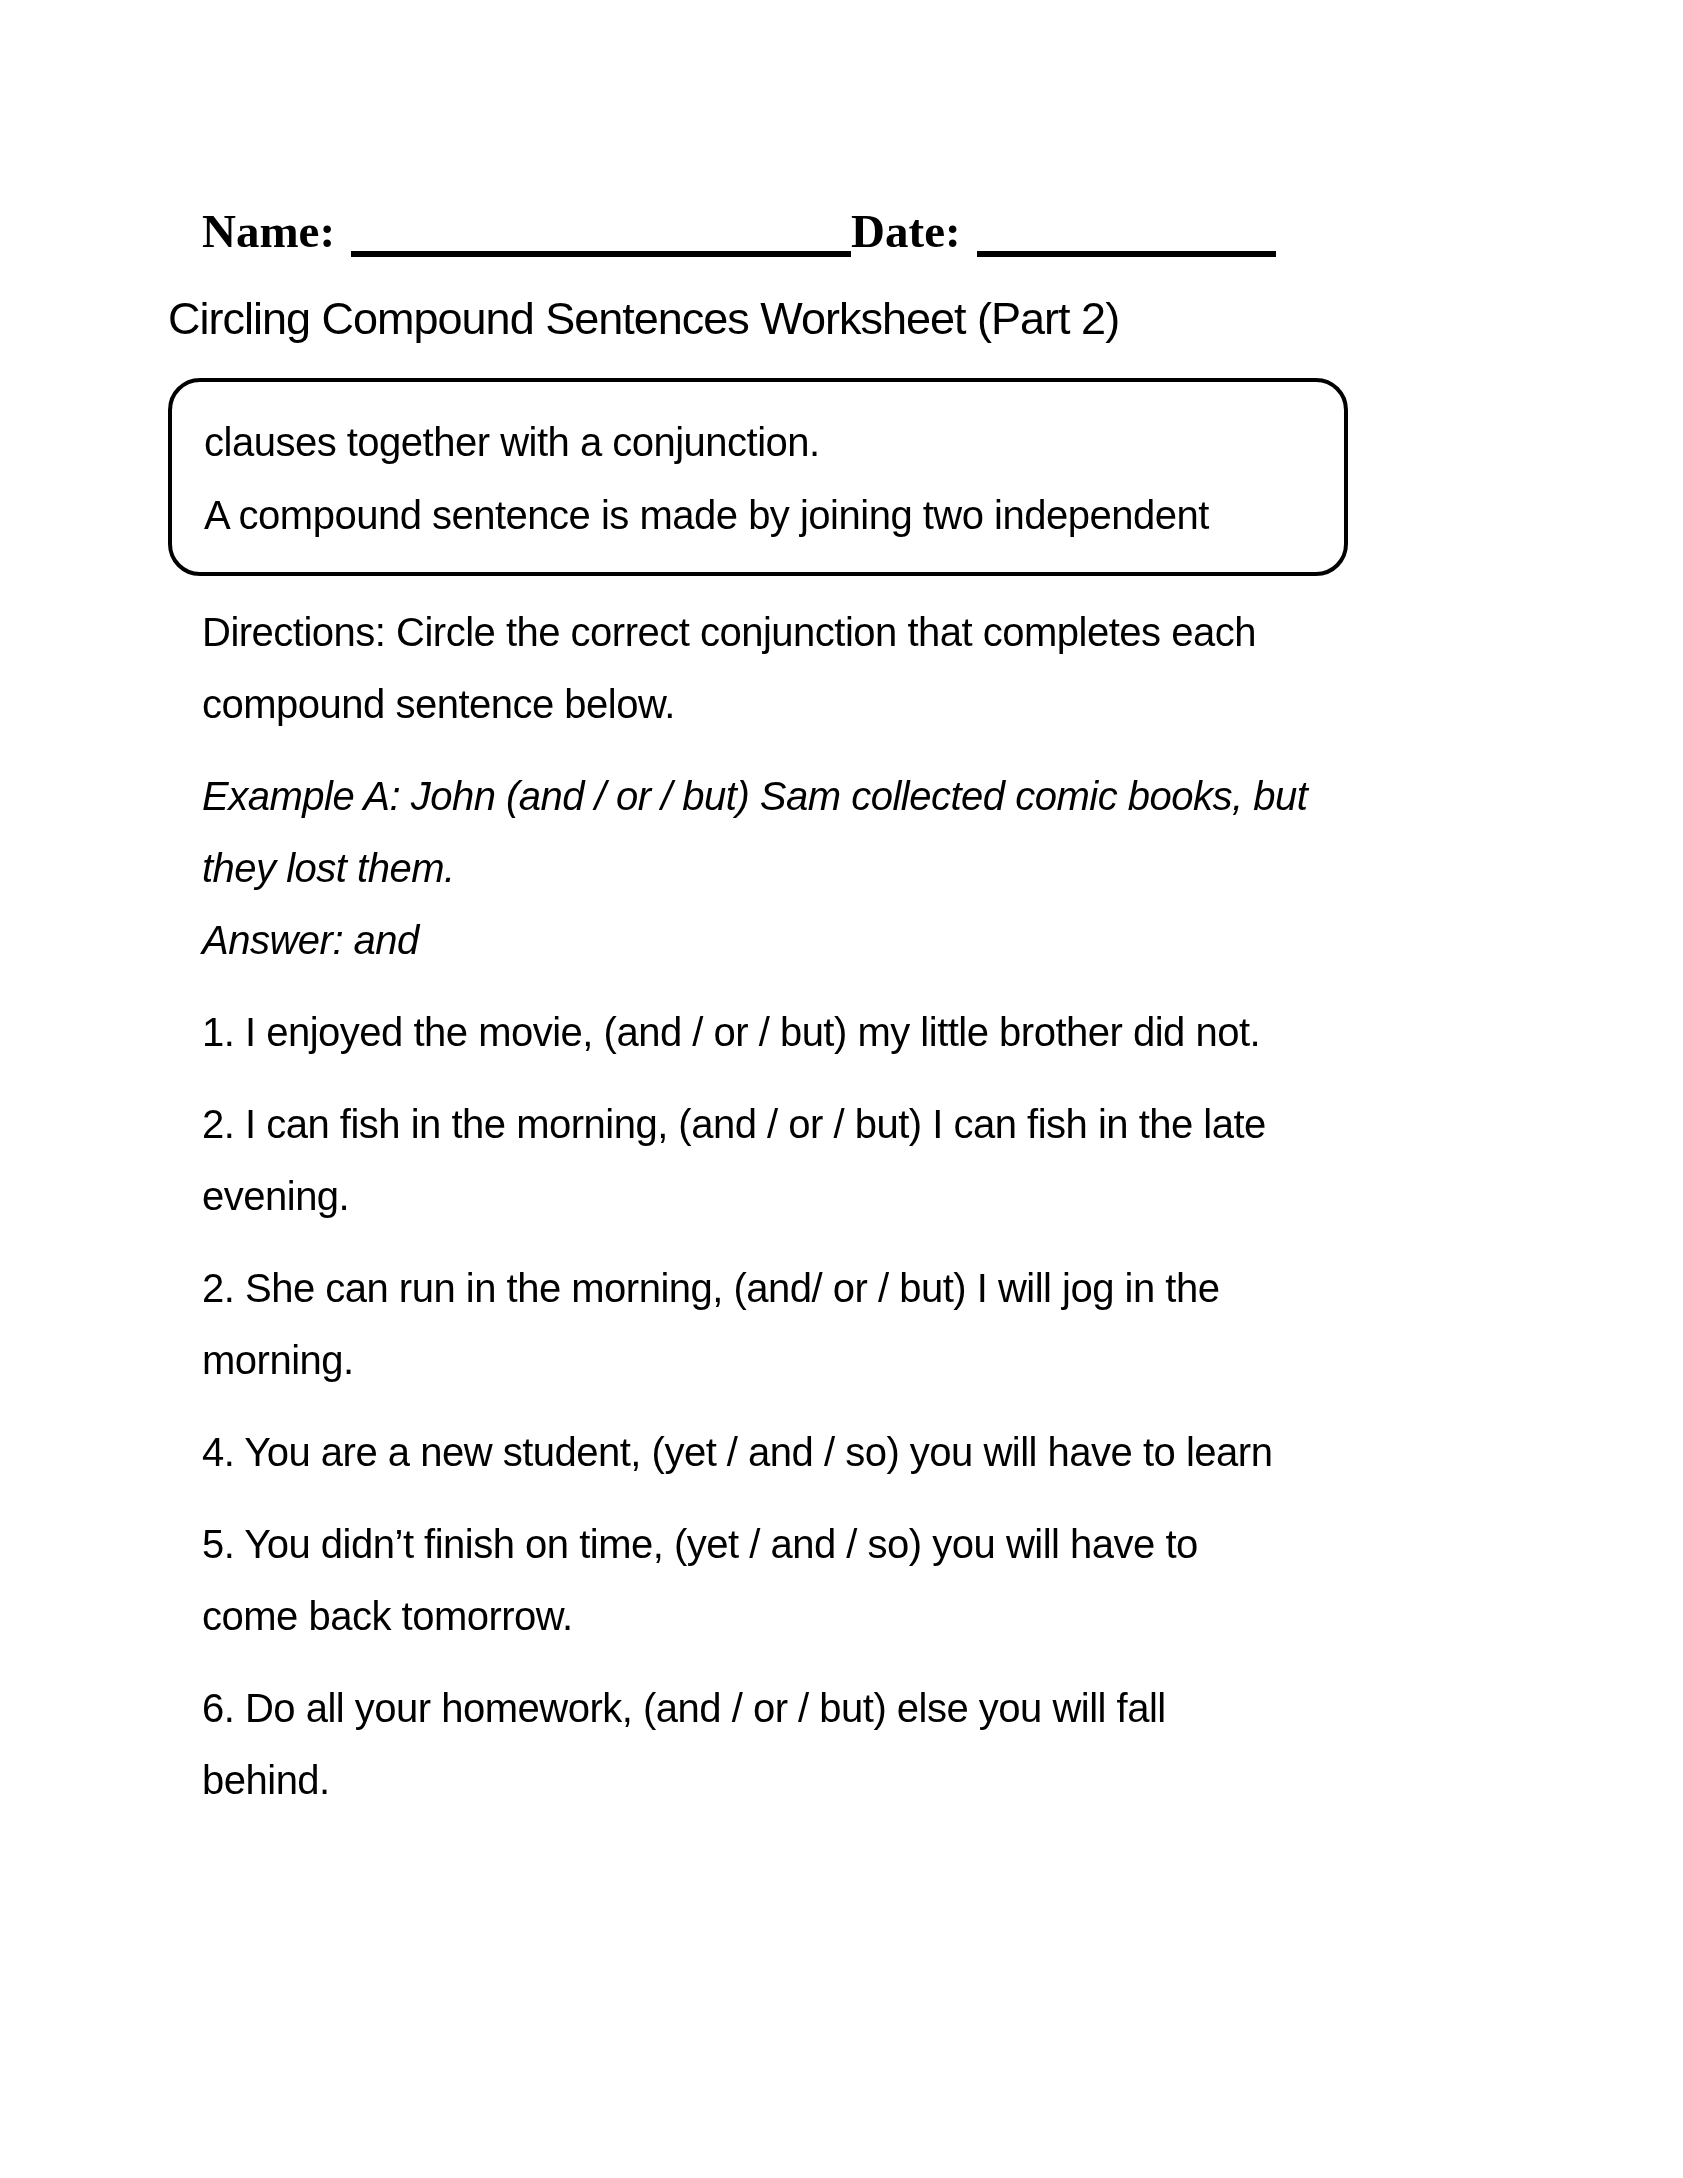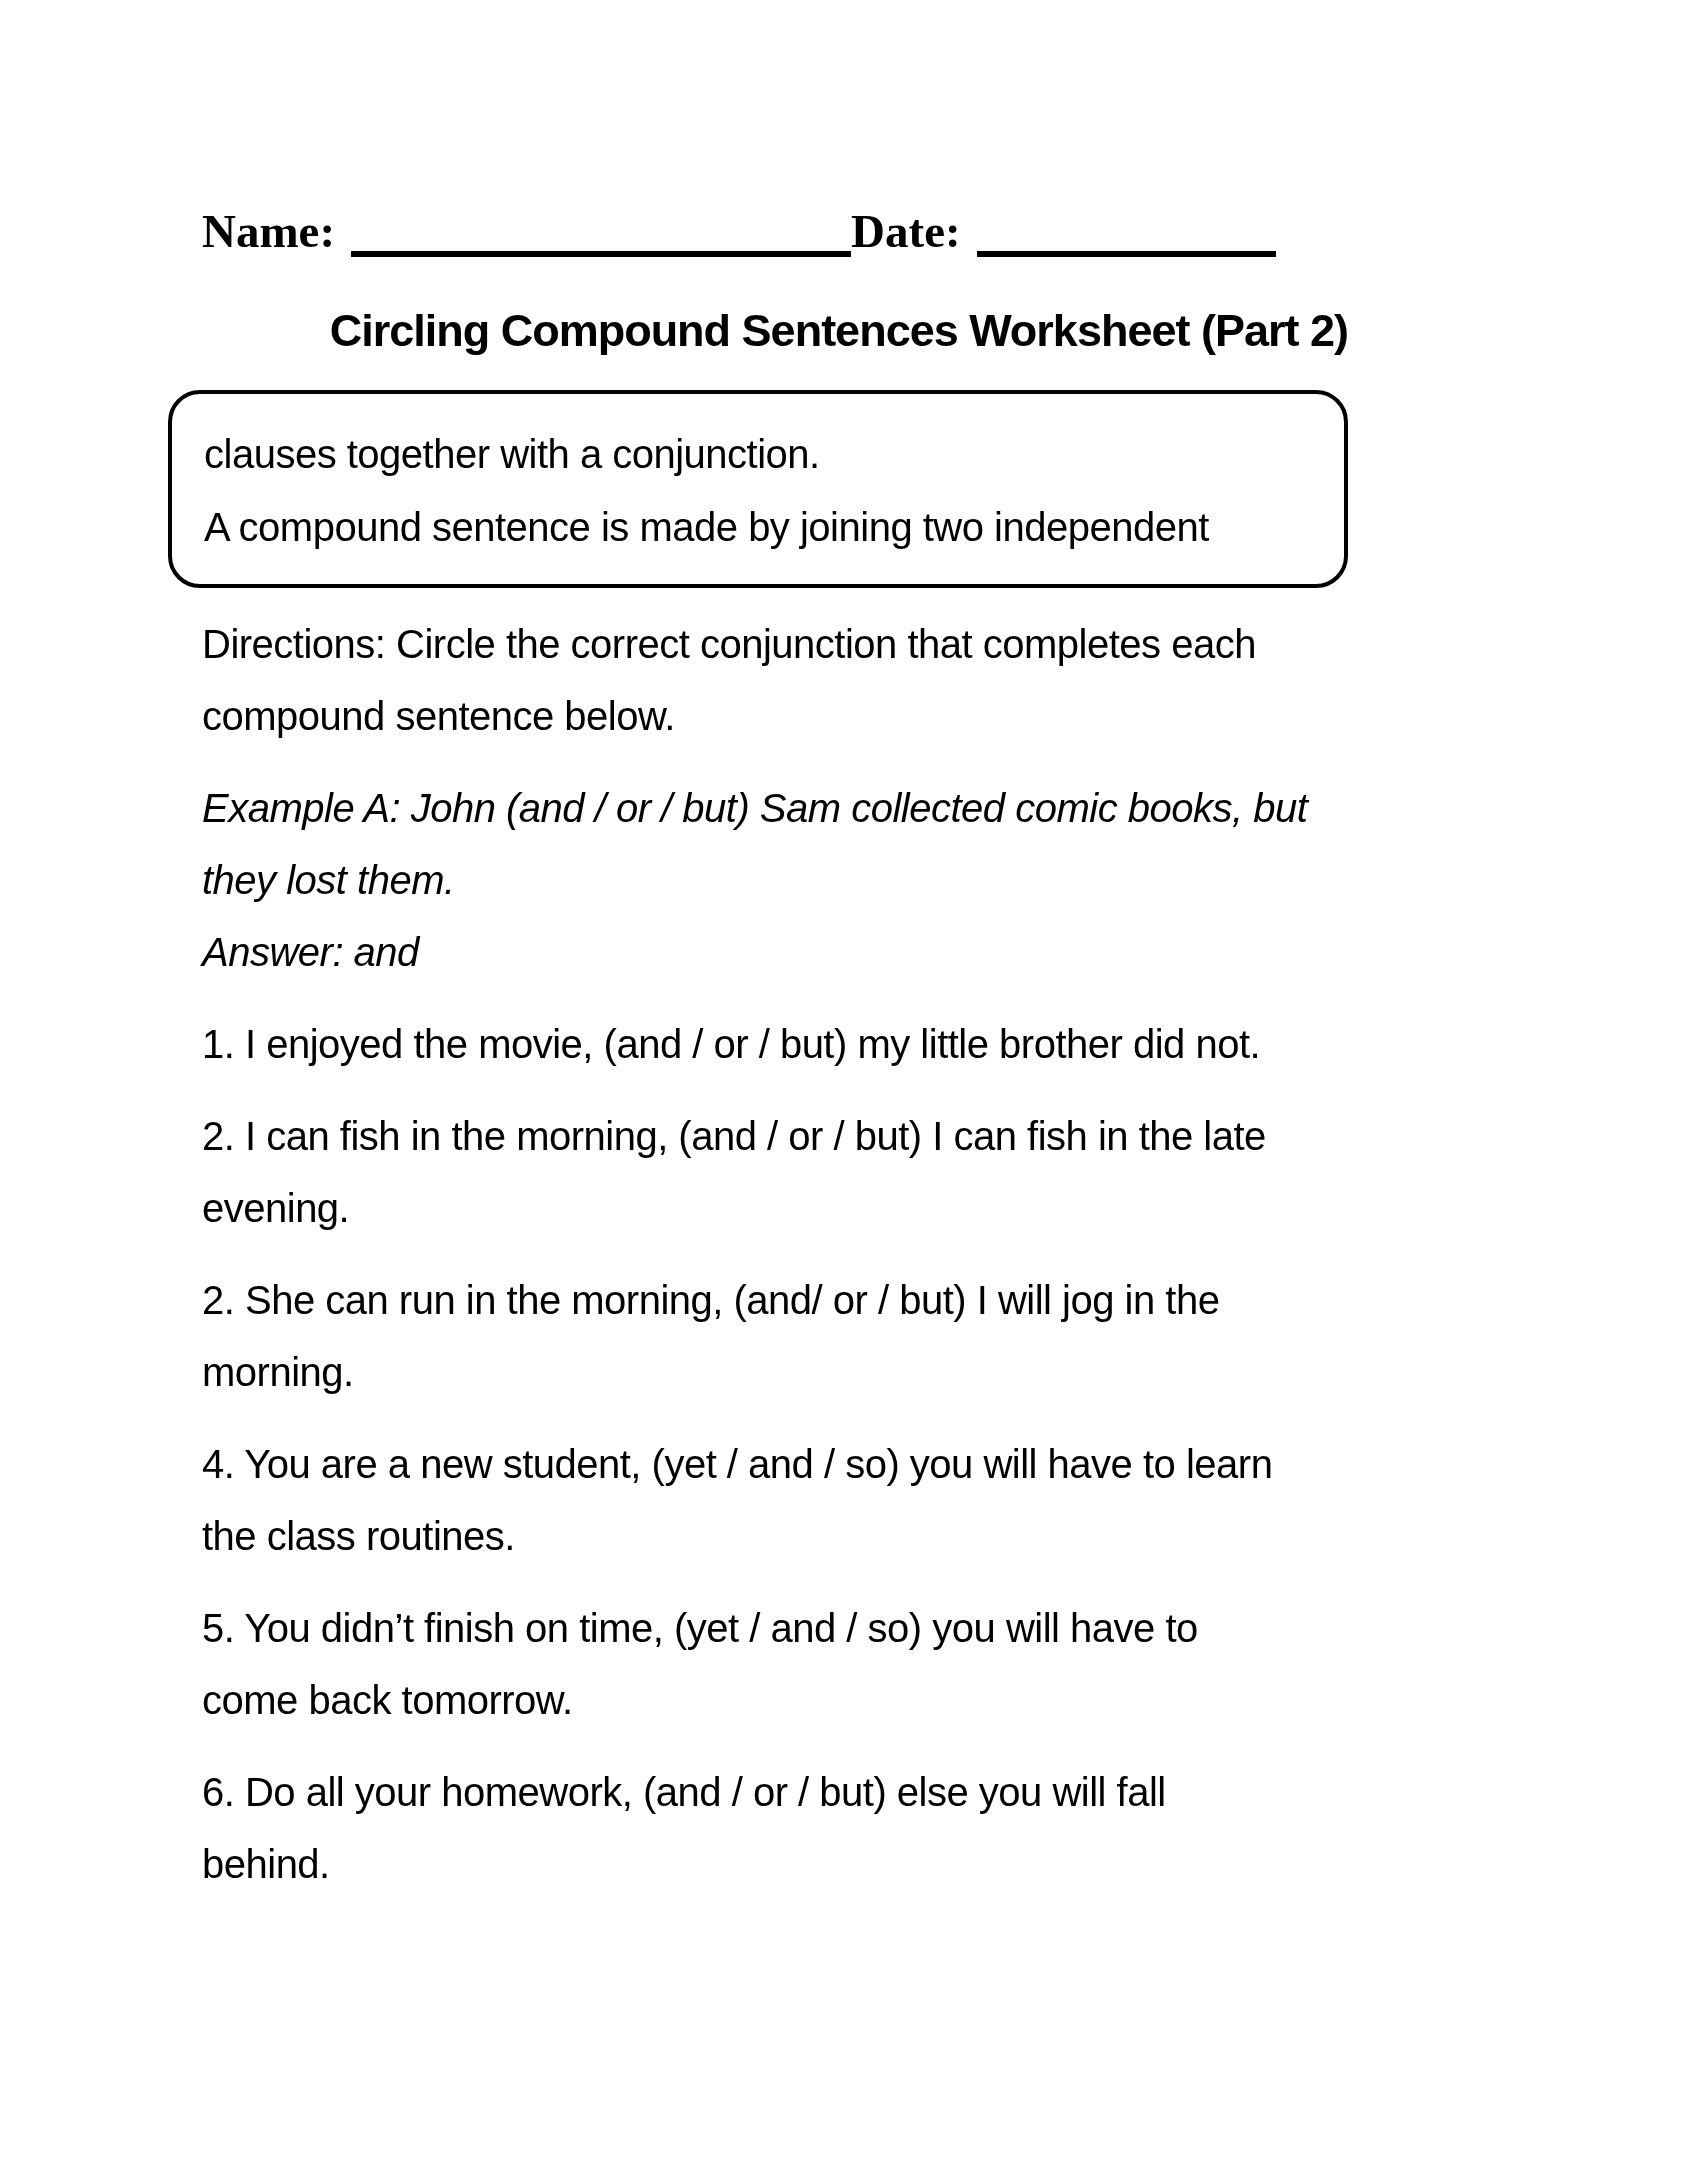--- a/index.html
+++ b/index.html
@@ -31,24 +31,24 @@
     display: inline-block;
     height: 10px;
     border-bottom: 6px solid #000;
   }
   .name-blank { width: 500px; margin-left: 16px; }
   .date-label { }
   .date-blank { width: 299px; margin-left: 16px; }
 
   
   .title {
-    margin-top: 48px;
-    text-align: right;
+    margin-top: 36px;
+    text-align: left;
     font-size: 45px;
-    font-weight: bold;
+    font-weight: normal;
     letter-spacing: -1px;
     line-height: 51px;
   }
 
   
   .def-box {
     margin-top: 34px;
     border: 4px solid #000;
     border-radius: 32px;
     padding: 24px 30px 20px 32px;
@@ -108,21 +108,20 @@
       <div class="line">evening.</div>
     </div>
 
     <div class="para">
       <div class="line">2. She can run in the morning, (and/ or / but) I will jog in the</div>
       <div class="line">morning.</div>
     </div>
 
     <div class="para">
       <div class="line">4. You are a new student, (yet / and / so) you will have to learn</div>
-      <div class="line">the class routines.</div>
     </div>
 
     <div class="para">
       <div class="line">5. You didn’t finish on time, (yet / and / so) you will have to</div>
       <div class="line">come back tomorrow.</div>
     </div>
 
     <div class="para">
       <div class="line">6. Do all your homework, (and / or / but) else you will fall</div>
       <div class="line">behind.</div>

